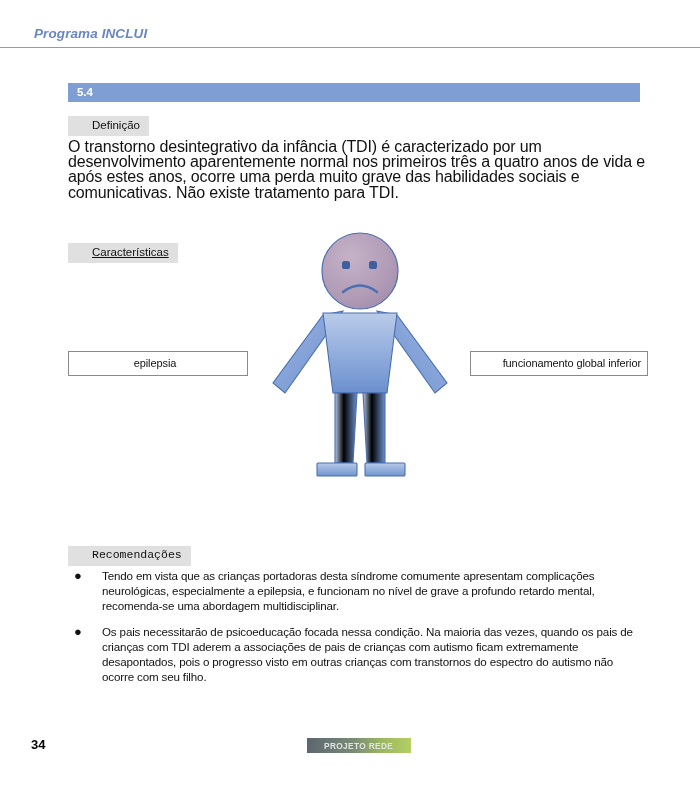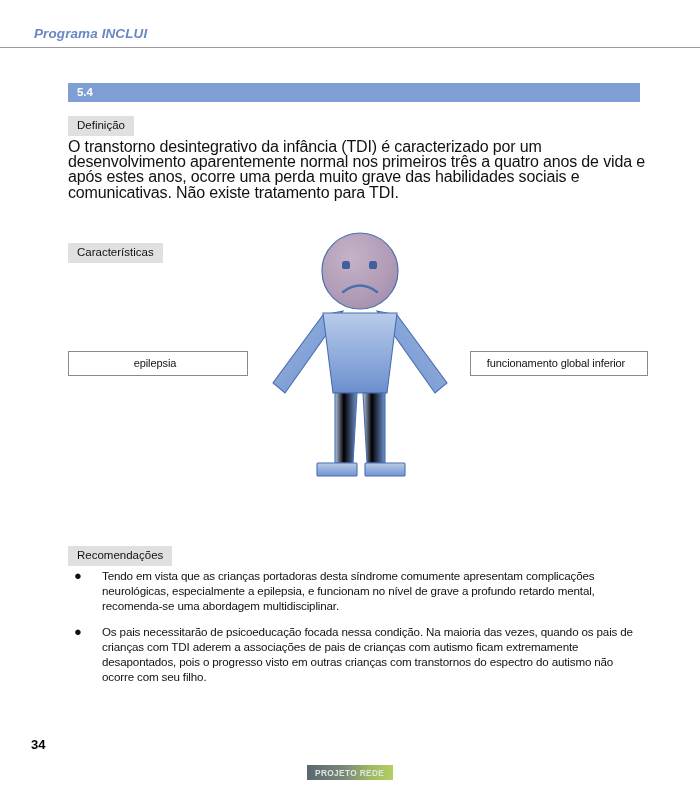--- a/index.html
+++ b/index.html
@@ -72,27 +72,27 @@
     letter-spacing: -0.1px;
     white-space: nowrap;
   }
 
   
   .chip {
     position: absolute;
     background: #e0e0e0;
     font-size: 11.5px;
     color: #111111;
-    padding: 3px 9px 4px 9px;
+    padding: 3px 9px 4px 24px;
     white-space: nowrap;
     line-height: 1.1;
   }
   #chip-definicao { left: 68px; top: 116px; }
-  #chip-caracteristicas { left: 68px; top: 243px; }
-  #chip-recomendacoes { left: 68px; top: 546px; }
+  #chip-caracteristicas { left: 68px; top: 243px; text-decoration: underline; }
+  #chip-recomendacoes { left: 68px; top: 546px; font-family: Liberation Mono, monospace; }
 
   
   .body-text {
     position: absolute;
     font-size: 16px;
     line-height: 15.2px;
     color: #111111;
     letter-spacing: -0.15px;
   }
   #definition-text {
@@ -129,20 +129,21 @@
   }
   #callout-left {
     left: 8px;
     top: 126px;
     width: 180px;
   }
   #callout-right {
     left: 410px;
     top: 126px;
     width: 178px;
+    text-align: right;
   }
 
   
   .rec-list {
     position: absolute;
     left: 68px;
     top: 568px;
     width: 578px;
   }
   .rec-item {
@@ -168,22 +169,22 @@
     position: absolute;
     left: 31px;
     top: 737px;
     font-size: 13px;
     font-weight: bold;
     color: #000000;
   }
   .footer-logo {
     position: absolute;
     left: 307px;
-    top: 765px;
-    width: 86px;
+    top: 738px;
+    width: 104px;
     height: 15px;
     background: linear-gradient(90deg, #5c6670 0%, #7b8a77 45%, #9cb860 72%, #b4cf63 100%);
     display: flex;
     align-items: center;
     justify-content: center;
     overflow: hidden;
   }
   .footer-logo span {
     font-family: "Liberation Sans Narrow", "Liberation Sans", sans-serif;
     font-size: 9px;

